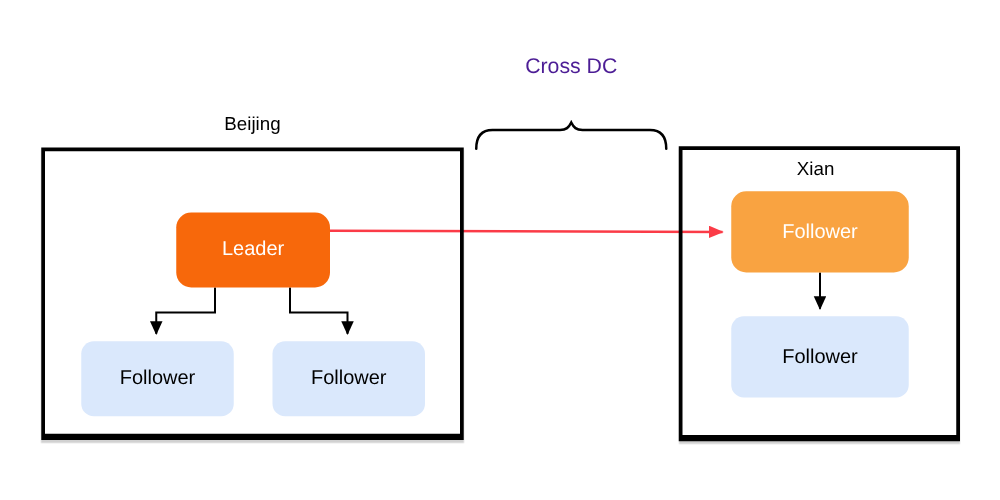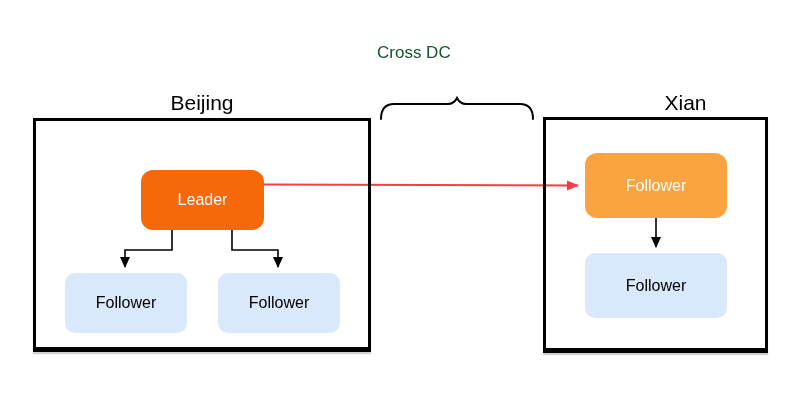--- a/index.html
+++ b/index.html
@@ -10,25 +10,25 @@
     background: #ffffff;
     font-family: "Liberation Sans", "DejaVu Sans", sans-serif;
     overflow: hidden;
   }
 
   
   .dc-title {
     position: absolute;
     top: 91px;
     text-align: center;
-    font-size: 21px;
+    font-size: 15px;
     color: #000000;
   }
   #beijing-title { left: 33px;  width: 338px; }
-  #xian-title    { left: 573px; width: 225px; }
+  #xian-title    { left: 540px; width: 225px; margin-top: 36px; }
 
   
   .dc-box {
     position: absolute;
     border: 3px solid #000000;
     border-bottom-width: 5px;
     box-shadow: 0 2px 1px rgba(0,0,0,0.18);
     background: transparent;
     box-sizing: border-box;
   }
@@ -53,23 +53,24 @@
   #leader-node          { left: 141px; top: 170px; width: 123px; height: 60px; }
   #follower-left-node   { left: 65px;  top: 273px; width: 122px; height: 60px; }
   #follower-right-node  { left: 218px; top: 273px; width: 122px; height: 60px; }
   #delegate-node        { left: 585px; top: 153px; width: 142px; height: 65px; }
   #xian-follower-node   { left: 585px; top: 253px; width: 142px; height: 65px; }
 
   
   #cross-dc-label {
     position: absolute;
     left: 377px; top: 41px; width: 160px;
+    text-align: center;
     font-size: 17px;
     line-height: 23px;
-    color: #14532d;
+    color: #4c1d95;
   }
   #brace-svg  { position: absolute; left: 378px; top: 96px; }
   #arrows-svg { position: absolute; left: 0; top: 0; }
 </style>
 </head>
 <body>
 
 <div class="stage">
 
   <svg id="arrows-svg" width="800" height="400" viewBox="0 0 800 400">

